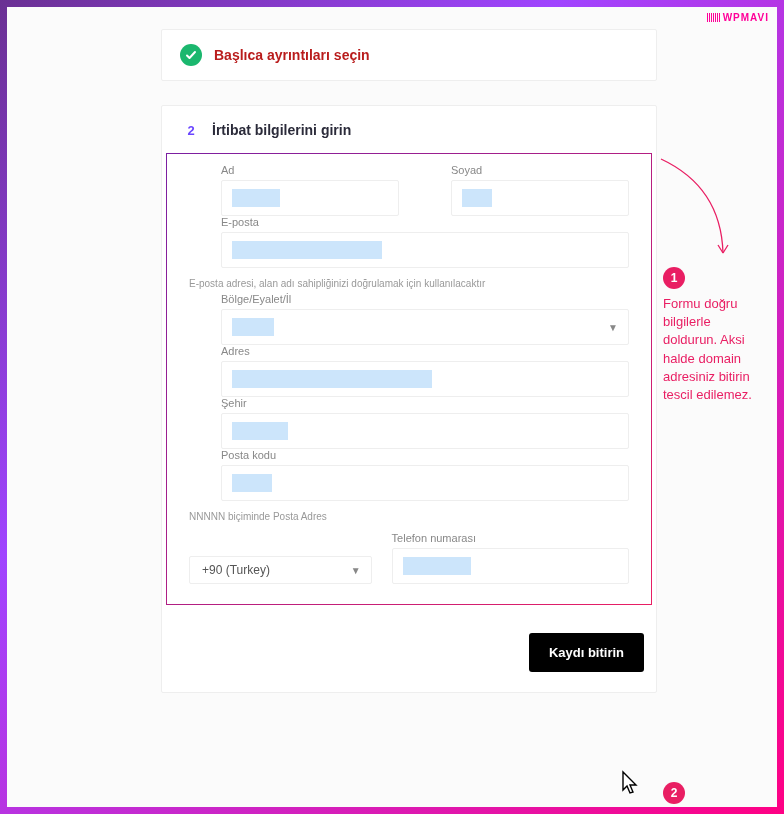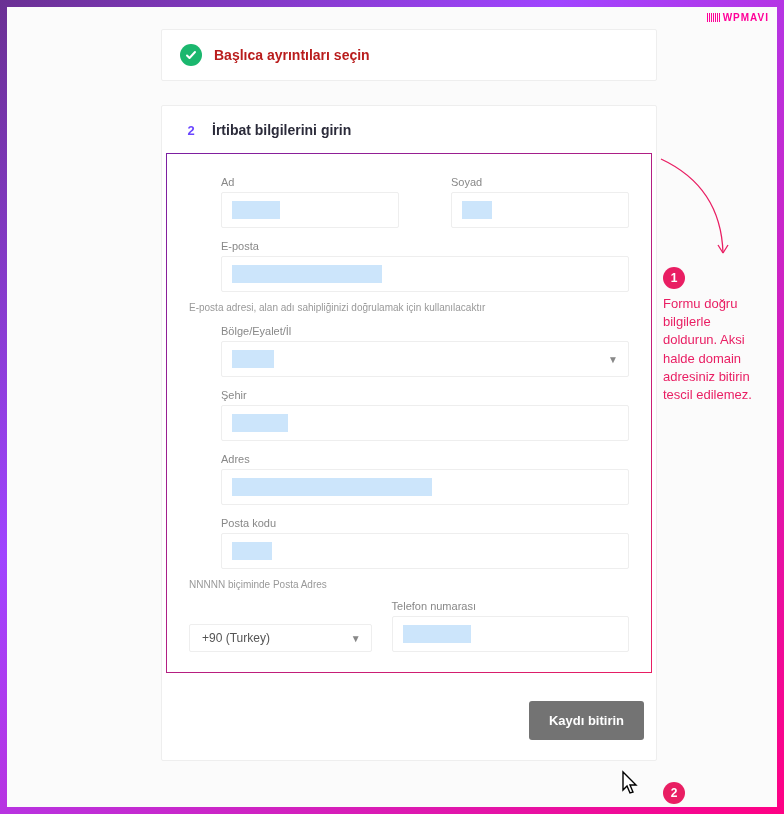--- a/index.html
+++ b/index.html
@@ -100,21 +100,21 @@
   .form-wrap {
     padding: 0 4px 20px 4px;
   }
   .form-annot-border {
     border: 1px solid;
     border-image: linear-gradient(135deg, #7b1fa2, #e91e63) 1;
     padding: 10px 22px 20px 22px;
     margin: 0 0 0 0;
   }
   .row { display: flex; gap: 20px; }
-  .field { flex: 1; margin-top: 12px; position: relative; padding-left: 32px; }
+  .field { flex: 1; position: relative; padding-left: 32px; }
   .label {
     font-size: 11px;
     color: #888;
     margin-bottom: 4px;
     display: block;
   }
   .input {
     width: 100%;
     height: 36px;
     border: 1px solid #eee;
@@ -160,21 +160,21 @@
     font-size: 12px;
     color: #555;
     position: relative;
   }
   .actions {
     display: flex;
     justify-content: flex-end;
     padding: 28px 8px 0 0;
   }
   .btn-primary {
-    background: #737373;
+    background: #000000;
     color: #fff;
     border: none;
     padding: 12px 20px;
     font-size: 13px;
     font-weight: 600;
     border-radius: 3px;
     cursor: pointer;
     margin-left: 40px;
   }
   
@@ -287,30 +287,30 @@
 
             <div class="field">
               <span class="label">Bölge/Eyalet/İl</span>
               <div class="input select">
                 <span class="placeholder-bar" style="width:42px"></span>
                 <span class="chevron">▼</span>
               </div>
             </div>
 
             <div class="field">
+              <span class="label">Adres</span>
+              <div class="input">
+                <span class="placeholder-bar" style="width:200px"></span>
+              </div>
+            </div>
+
+            <div class="field">
               <span class="label">Şehir</span>
               <div class="input">
                 <span class="placeholder-bar" style="width:56px"></span>
-              </div>
-            </div>
-
-            <div class="field">
-              <span class="label">Adres</span>
-              <div class="input">
-                <span class="placeholder-bar" style="width:200px"></span>
               </div>
             </div>
 
             <div class="field">
               <span class="label">Posta kodu</span>
               <div class="input">
                 <span class="placeholder-bar" style="width:40px"></span>
               </div>
             </div>
             <div class="hint">NNNNN biçiminde Posta Adres</div>

